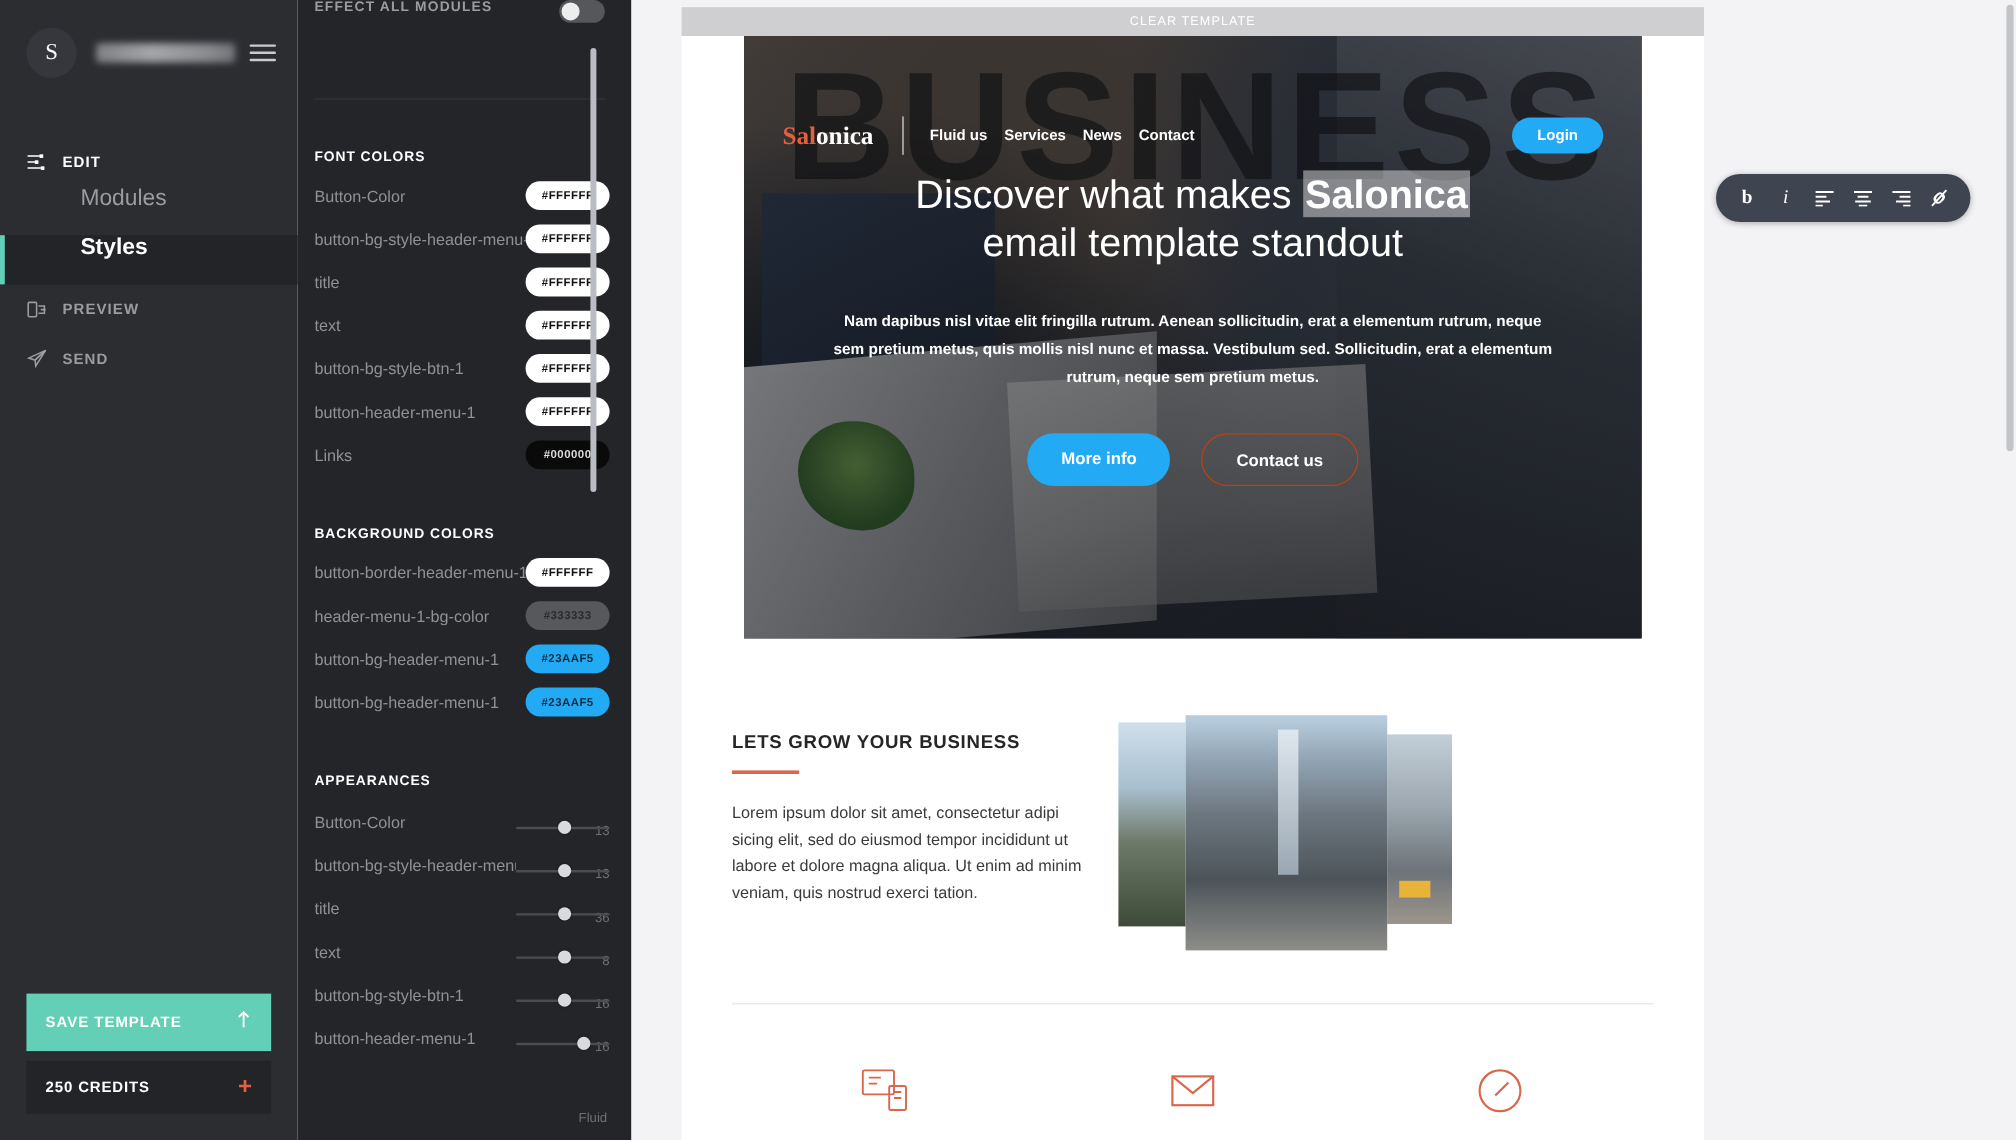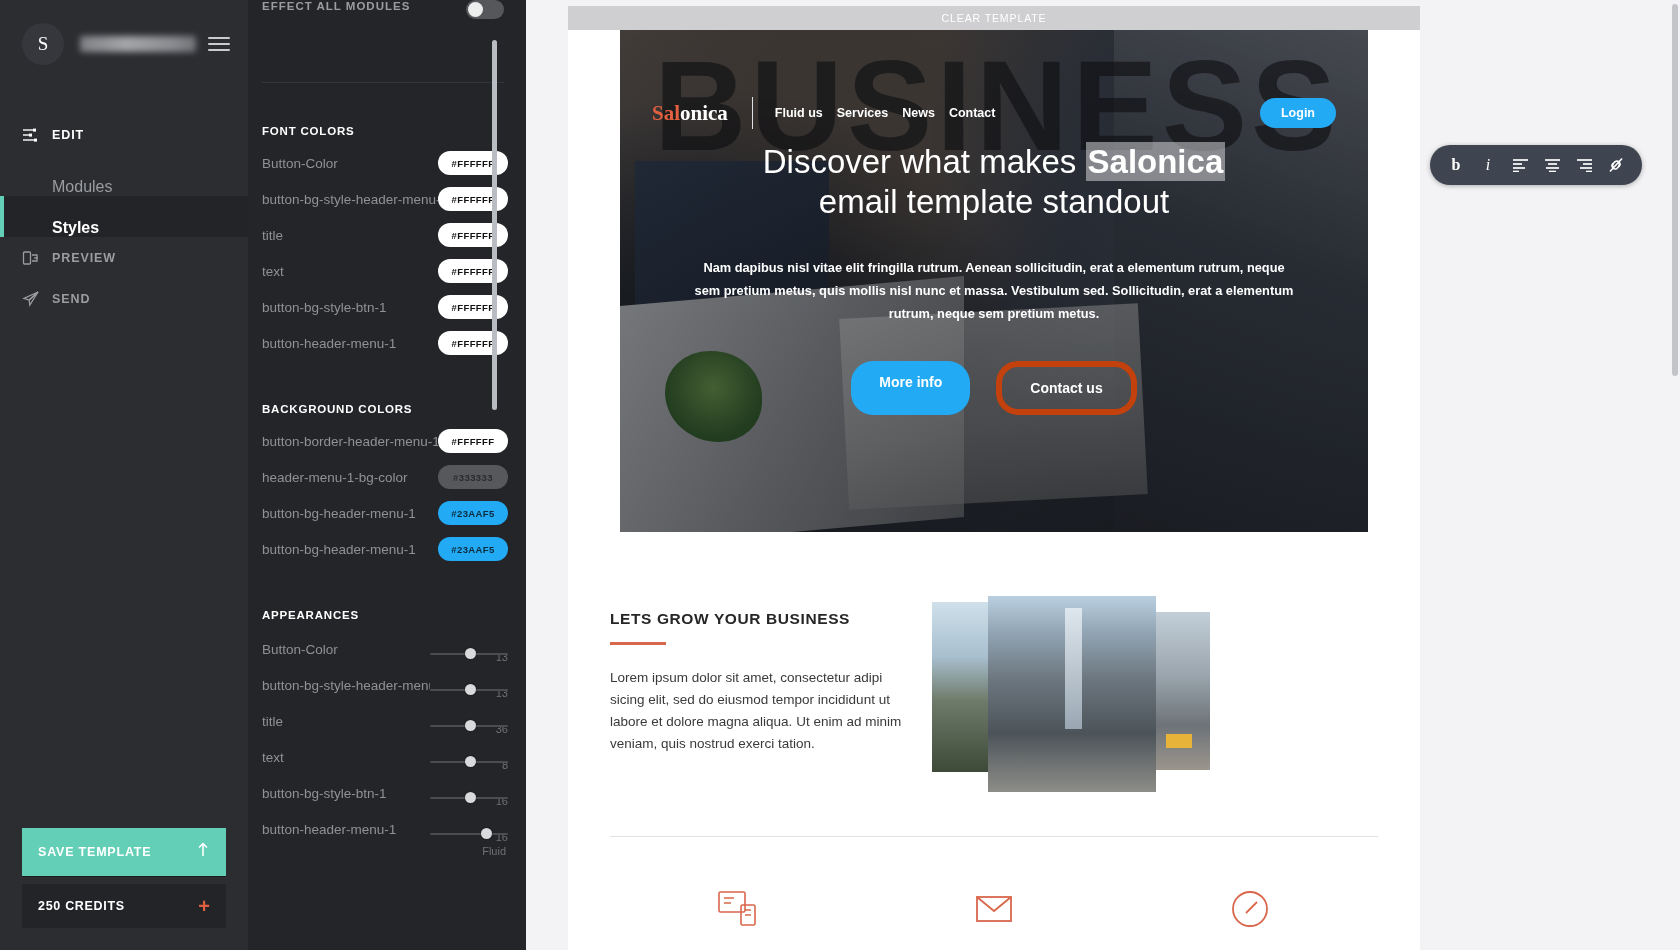--- a/index.html
+++ b/index.html
@@ -32,22 +32,22 @@
 
   .navlist { padding-top: 26px; }
   .navrow {
     display: flex; align-items: center; height: 41px; padding-left: 22px;
     color: #9a9ca0; position: relative; cursor: pointer;
   }
   .navrow .ico { width: 30px; flex: 0 0 30px; display: flex; align-items: center; }
   .navrow .lbl { font-size: 12.5px; letter-spacing: .9px; font-weight: bold; }
   .navrow.main { color: #ffffff; }
   .navsub {
-    display: flex; align-items: flex-end; height: 41px; padding-left: 52px;
-    color: #9a9ca0; font-size: 16px; cursor: pointer; position: relative;
+    display: flex; align-items: flex-start; height: 41px; padding-left: 67px;
+    color: #9a9ca0; font-size: 19px; cursor: pointer; position: relative;
   }
   .navsub.active { background: #232427; color: #ffffff; font-weight: bold; }
   .navsub.active:before {
     content: ""; position: absolute; left: 0; top: 0; bottom: 0; width: 4px; background: #63cfb6;
   }
   .navspacer { flex: 1; }
 
   .savebtn {
     margin: 0 22px 8px 22px; height: 48px; background: #63cfb6; color: #ffffff;
     display: flex; align-items: center; padding: 0 16px; cursor: pointer;
@@ -108,21 +108,21 @@
   }
   .sliderwrap { width: 78px; flex: 0 0 78px; position: relative; padding-bottom: 10px; }
   .srail { height: 2px; background: #4b4d51; border-radius: 1px; position: relative; }
   .sknob {
     position: absolute; top: -5px; width: 11px; height: 11px; border-radius: 50%;
     background: #d9dadc; cursor: pointer; box-shadow: 0 0 2px rgba(0,0,0,.5);
   }
   .sval {
     position: absolute; right: 0; top: -2px; color: #6e7074; font-size: 11px;
   }
-  .fluid { text-align: right; color: #6e7074; font-size: 11px; padding-right: 2px; }
+  .fluid { text-align: right; color: #6e7074; font-size: 11px; padding-right: 2px; margin-top: 45px; }
 
   
   .panel-scrollbar {
     position: absolute; left: 492px; top: 40px; width: 5px; height: 370px;
     background: #b9bcc2; border-radius: 3px; z-index: 6;
   }
   .page-scrollbar {
     position: absolute; right: 2px; top: 4px; width: 6px; height: 372px;
     background: #c2c4c8; border-radius: 3px; z-index: 6;
   }
@@ -219,21 +219,21 @@
   .hp {
     color: #ffffff; font-size: 12.8px; line-height: 23px; font-weight: bold;
     max-width: 600px; margin: 34px auto 0 auto;
   }
   .herobtns { display: flex; gap: 26px; justify-content: center; margin-top: 36px; }
   .bMore {
     background: #23aaf5; color: #fff; border-radius: 22px; padding: 13px 28px;
     font-size: 14px; font-weight: bold; cursor: pointer;
   }
   .bContact {
-    border: 6px solid #c2410c; color: #fff; border-radius: 22px; padding: 13px 28px;
+    border: 1px solid #c2410c; color: #fff; border-radius: 22px; padding: 13px 28px;
     font-size: 14px; font-weight: bold; cursor: pointer; background: transparent;
   }
 
   
   .grow { display: flex; padding: 20px 42px 0 42px; margin-top: 44px; }
   .growleft { width: 300px; flex: 0 0 300px; padding-top: 14px; }
   .growtitle { font-size: 15.5px; font-weight: bold; color: #262626; letter-spacing: .6px; }
   .growrule { width: 56px; height: 3px; background: #d9674c; margin: 14px 0 22px 0; }
   .growtext { font-size: 13.5px; line-height: 22px; color: #3a3a3a; }
   .gallery { flex: 1; position: relative; height: 196px; margin-left: 22px; }
@@ -374,20 +374,24 @@
         <div class="chip" style="background:#FFFFFF;color:#111">#FFFFFF</div>
       </div>
       <div class="crow">
         <div class="nm">button-bg-style-btn-1</div>
         <div class="chip" style="background:#FFFFFF;color:#111">#FFFFFF</div>
       </div>
       <div class="crow">
         <div class="nm">button-header-menu-1</div>
         <div class="chip" style="background:#FFFFFF;color:#111">#FFFFFF</div>
       </div>
+      <div class="crow">
+        <div class="nm">Links</div>
+        <div class="chip" style="background:#0A0A0A;color:#DDD">#000000</div>
+      </div>
 
       <div class="secthead">BACKGROUND COLORS</div>
 
       <div class="crow">
         <div class="nm">button-border-header-menu-1</div>
         <div class="chip" style="background:#FFFFFF;color:#111">#FFFFFF</div>
       </div>
       <div class="crow">
         <div class="nm">header-menu-1-bg-color</div>
         <div class="chip" style="background:#57585C;color:#2B2B2B">#333333</div>

